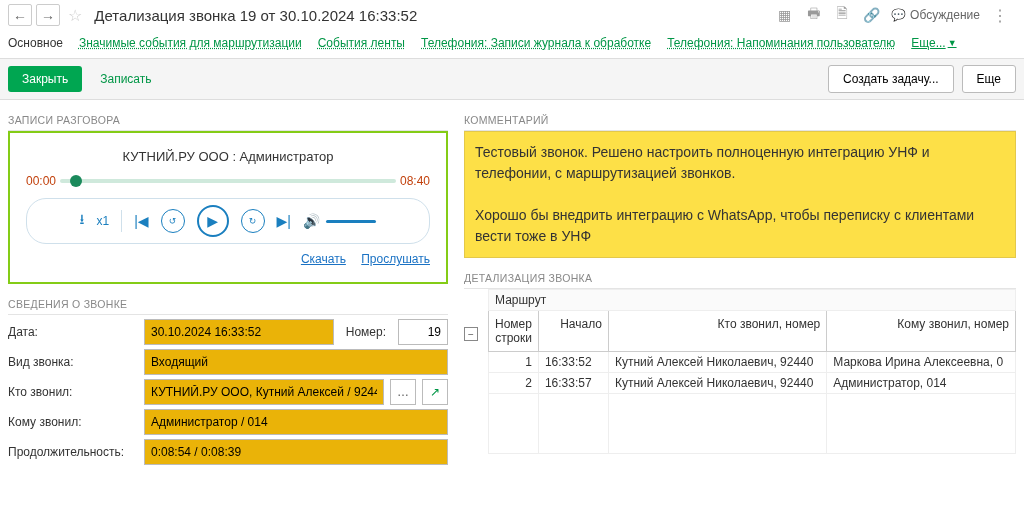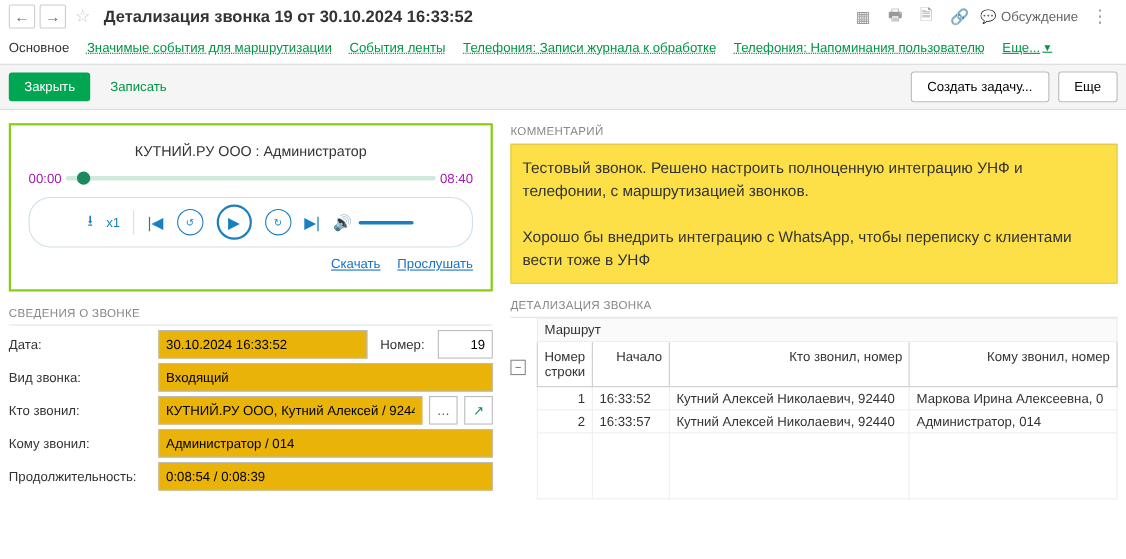--- a/index.html
+++ b/index.html
@@ -2,21 +2,21 @@
 <html><head>
 <meta charset="utf-8">
 <style>
 * { box-sizing: border-box; margin: 0; padding: 0; }
 body { font-family: Arial, sans-serif; font-size: 12px; color: #333; background: #fff; width: 1024px; }
 
 
 .toolbar-top { display: flex; align-items: center; padding: 4px 8px; gap: 4px; height: 30px; }
 .nav-btn { width: 24px; height: 22px; border: 1px solid #ccc; background: #fff; display: flex; align-items: center; justify-content: center; cursor: pointer; color: #666; font-size: 14px; border-radius: 2px; }
 .star { color: #ccc; font-size: 16px; cursor: pointer; padding: 0 4px; }
-.page-title { font-weight: bold; font-size: 15px; color: #333; margin-left: 4px; flex: 1; }
+.page-title { font-weight: normal; font-size: 15px; color: #333; margin-left: 4px; flex: 1; }
 .toolbar-icon { color: #999; font-size: 14px; padding: 0 6px; cursor: pointer; }
 .discussion { color: #666; display: flex; align-items: center; gap: 4px; cursor:pointer; }
 .kebab { color: #999; padding: 0 8px; cursor:pointer; font-size: 16px; }
 
 
 .navbar { padding: 6px 8px 8px 8px; display: flex; gap: 16px; align-items: center; flex-wrap: wrap; }
 .nav-main { color: #333; }
 .nav-link { color: #009646; text-decoration: underline dotted; cursor: pointer; }
 .nav-more { color: #009646; text-decoration: underline; cursor: pointer; display:flex; align-items:center; gap:2px; }
 
@@ -30,21 +30,21 @@
 
 .columns { display: flex; gap: 16px; padding: 12px 8px; }
 .col-left { width: 440px; display: flex; flex-direction: column; gap: 12px; }
 .col-right { flex: 1; display: flex; flex-direction: column; gap: 12px; }
 
 .section-header { font-size: 10.5px; letter-spacing: 0.3px; color: #888; font-weight: normal; border-bottom: 1px solid #e4e4e4; padding: 2px 0 4px 0; }
 
 
 .player-box { border: 2px solid #84cc16; padding: 16px; background:#fff; }
 .player-label { text-align: center; font-size: 13px; color:#333; margin-bottom: 10px; }
-.time-row { display: flex; align-items: center; gap: 4px; font-size: 12px; color:#a21caf; }
+.time-row { display: flex; align-items: center; gap: 4px; font-size: 12px; color:#c2410c; }
 .slider-track { flex:1; height: 4px; background:#cfe9dc; position:relative; border-radius:2px; }
 .slider-thumb { position:absolute; left:3%; top:-4px; width:12px; height:12px; border-radius:50%; background:#1b8a5c; }
 .player-controls { margin-top: 10px; border:1px solid #cfe0eb; border-radius: 20px; padding: 6px 10px; display:flex; align-items:center; gap:12px; justify-content:center; }
 .pc-btn { color:#1a7fbf; font-size:14px; cursor:pointer; display:flex; align-items:center; justify-content:center; }
 .pc-speed { color:#1a7fbf; font-size:12px; cursor:pointer; }
 .pc-sep { width:1px; height:22px; background:#cfe0eb; }
 .play-big { width:32px; height:32px; border:2px solid #1a7fbf; border-radius:50%; display:flex; align-items:center; justify-content:center; color:#1a7fbf; font-size:14px; cursor:pointer; }
 .skip-circle { width:24px; height:24px; border:1.5px solid #1a7fbf; border-radius:50%; display:flex; align-items:center; justify-content:center; font-size:9px; color:#1a7fbf; cursor:pointer; position:relative;}
 .vol-row { display:flex; align-items:center; gap:6px; }
 .vol-track { width:50px; height:3px; background:#1a7fbf; border-radius:2px; }
@@ -113,20 +113,21 @@
   <span class="btn-save">Записать</span>
   <div class="spacer"></div>
   <button class="btn-gray">Создать задачу...</button>
   <button class="btn-gray">Еще</button>
 </div>
 
 <div class="columns">
   <div class="col-left">
 
     <div>
+      <div class="section-header">ЗАПИСИ РАЗГОВОРА</div>
       <div class="player-box">
         <div class="player-label">КУТНИЙ.РУ ООО : Администратор</div>
         <div class="time-row">
           <span>00:00</span>
           <div class="slider-track">
               <div class="slider-thumb"></div>
             </div>
           <span>08:40</span>
         </div>
         <div class="player-controls">

